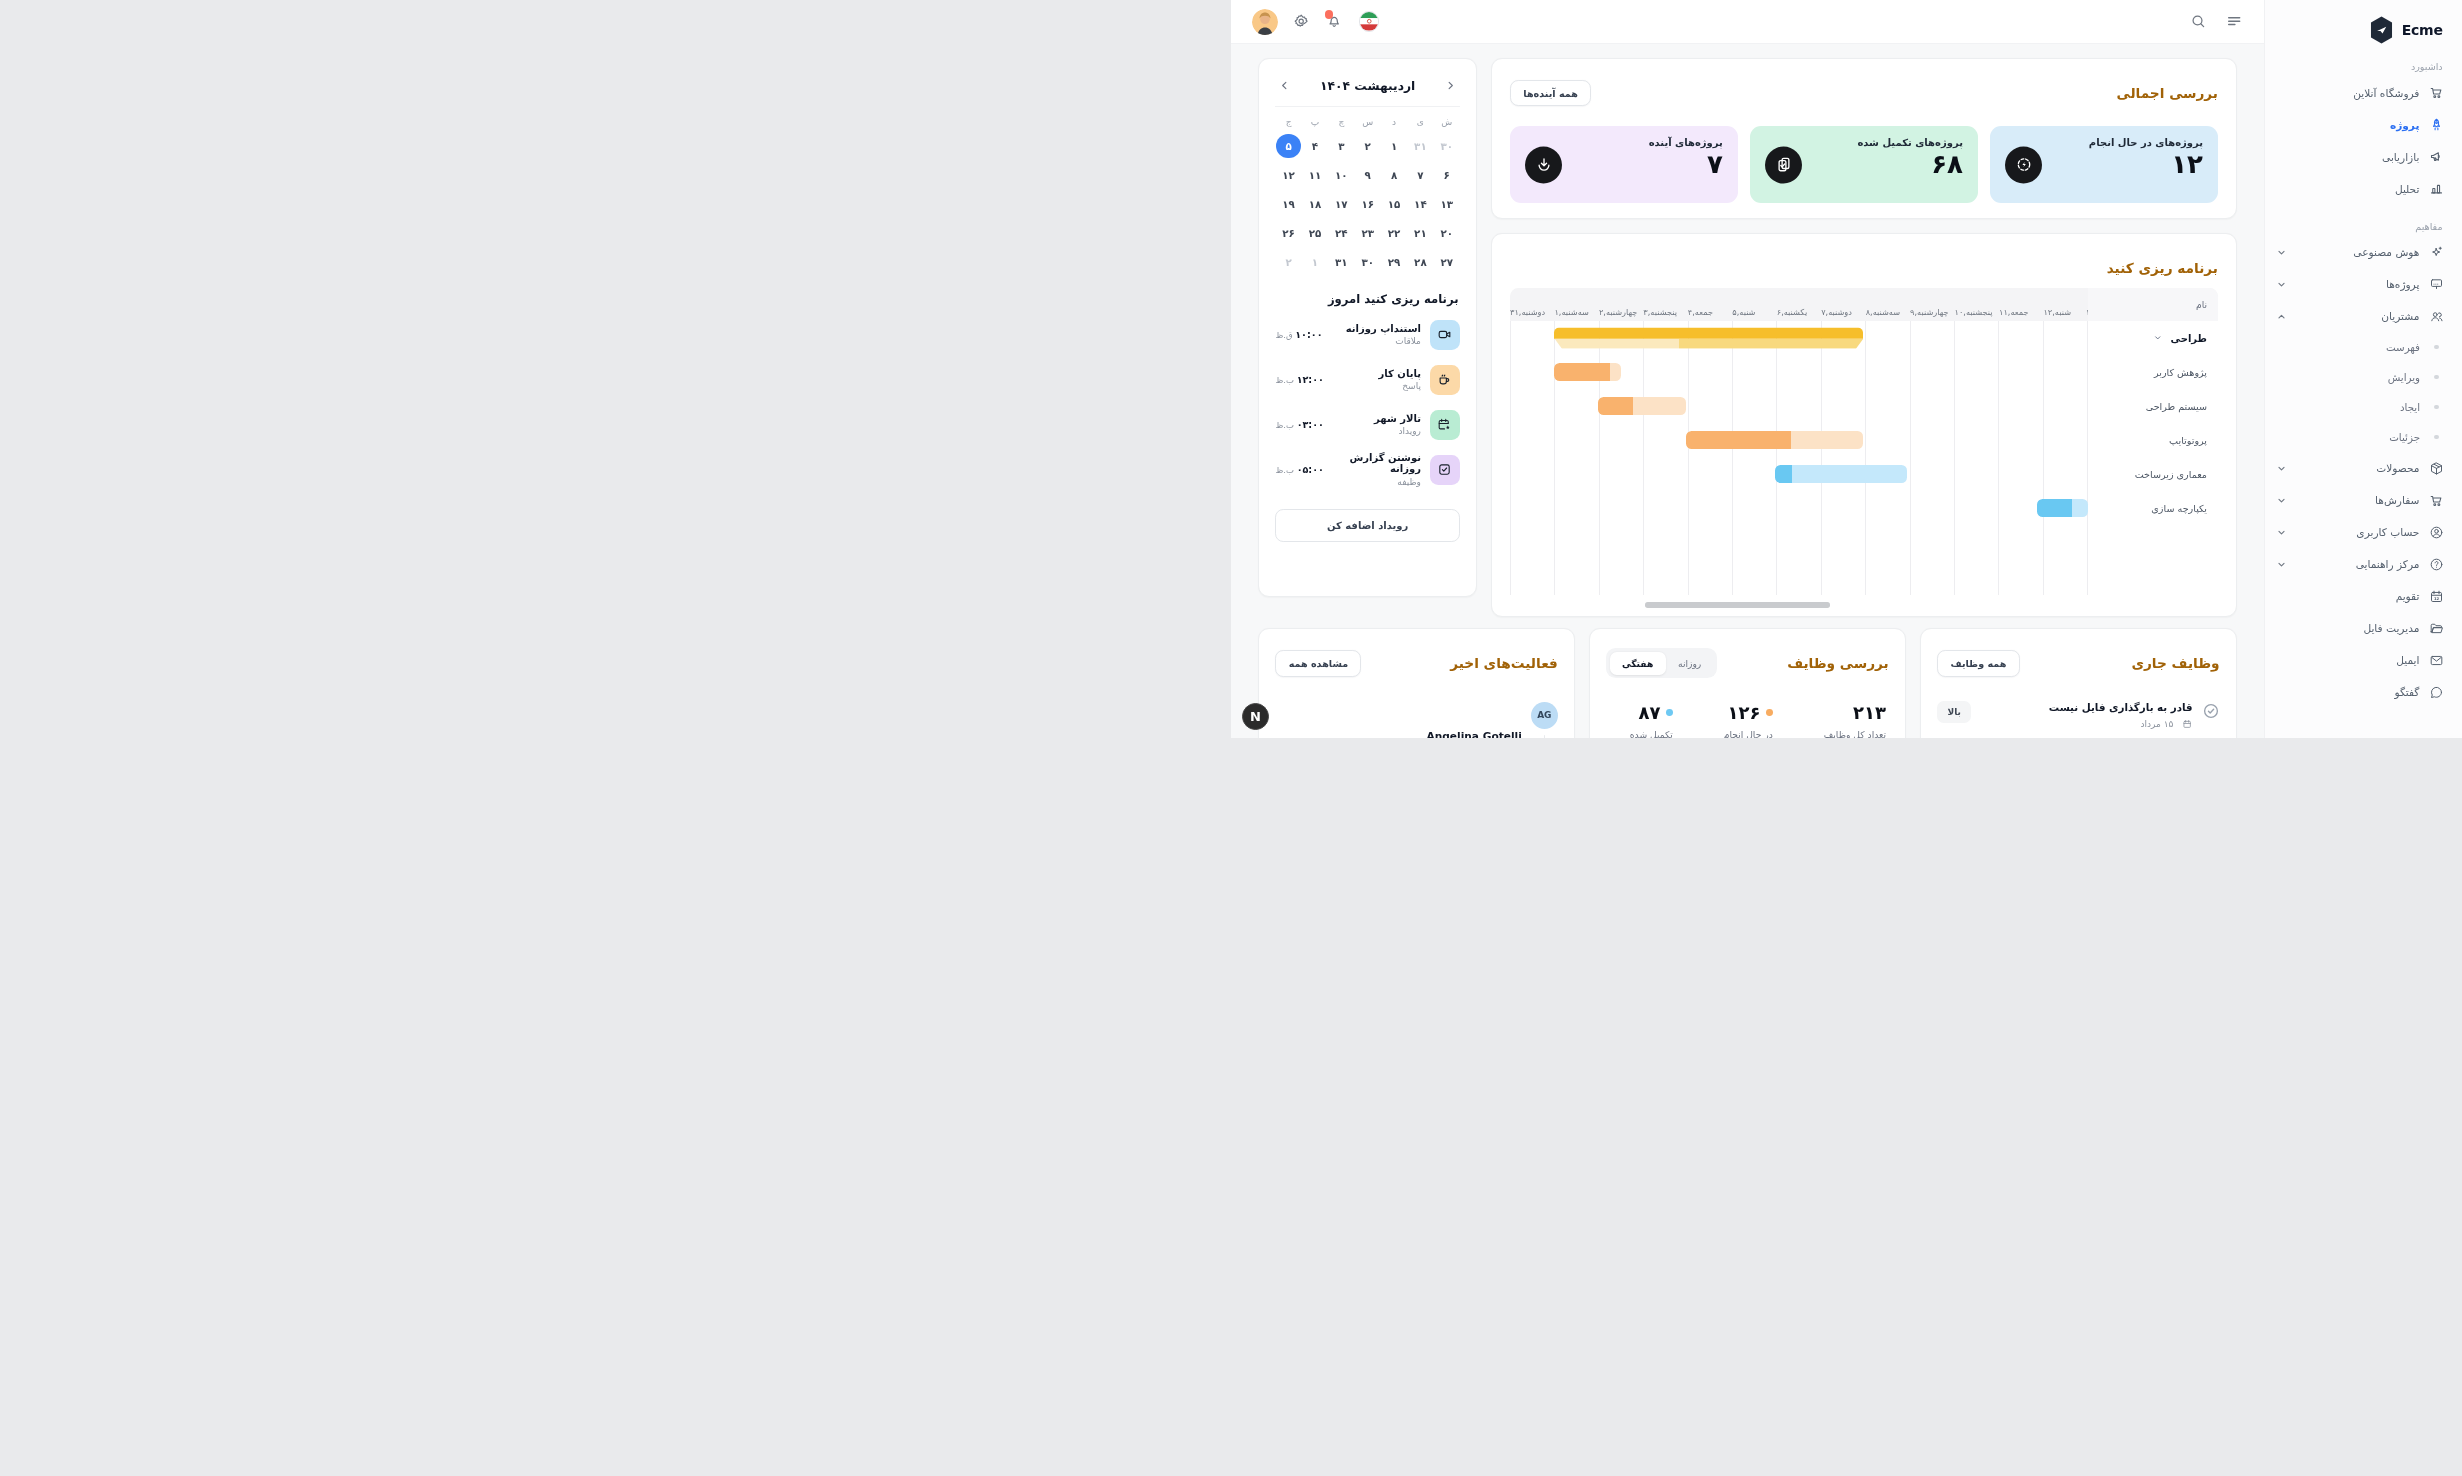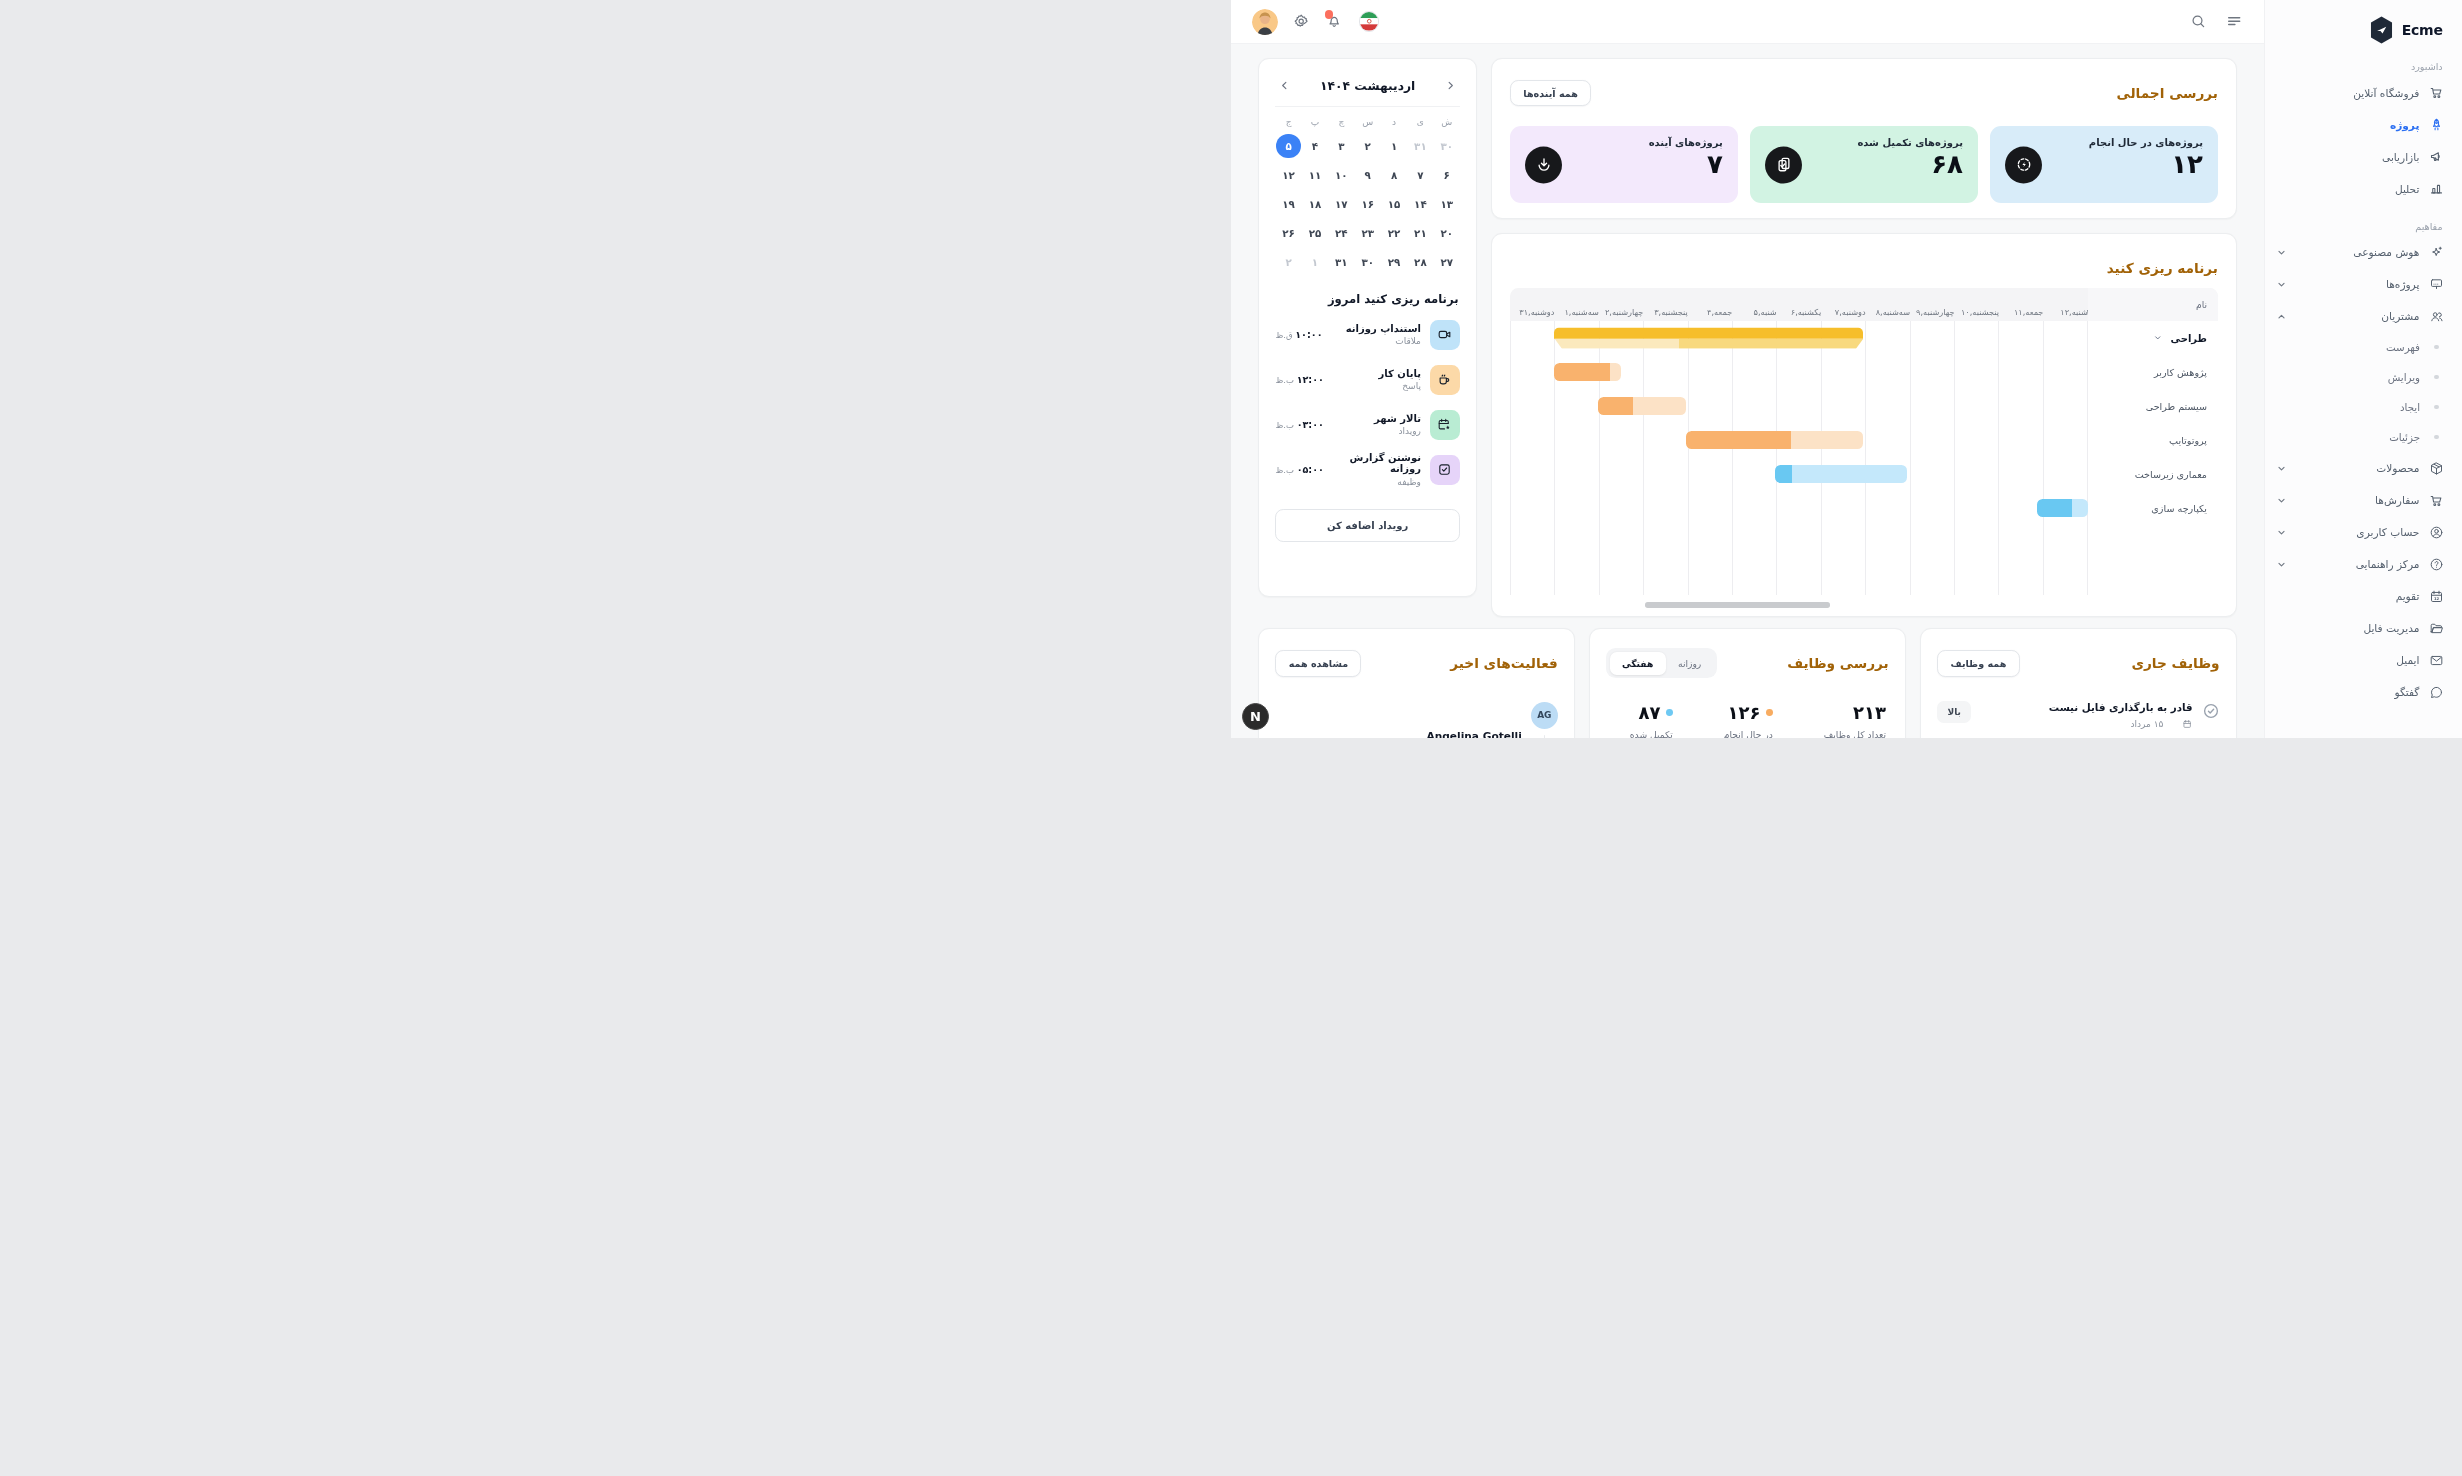--- a/index.html
+++ b/index.html
@@ -50,21 +50,21 @@
   .circ{position:absolute;left:15px;top:50%;transform:translateY(-50%);width:37px;height:37px;border-radius:50%;
         background:#17181b;display:flex;align-items:center;justify-content:center;color:#fff;}
   .circ svg{width:18px;height:18px;}
   
   .gantt-card{padding:15px 18px 20.5px;flex:1;position:relative;}
   .g-table{margin-top:12.3px;position:relative;}
   .g-head{display:flex;direction:rtl;height:33px;background:#f4f4f6;border-radius:8.2px 8.2px 0 0;overflow:hidden;}
   .g-name{width:130px;background:#f7f7f9;display:flex;align-items:center;padding-right:11px;
           font-size:9.2px;color:#6b7280;border-radius:0 8.2px 0 0;}
   .g-days{flex:1;direction:ltr;display:flex;align-items:flex-end;padding-bottom:4.8px;position:relative;overflow:hidden;}
-  .g-day{width:calc(100%/13);text-align:right;font-size:8.2px;color:#6f7680;white-space:nowrap;}
+  .g-day{width:calc(100%/13);text-align:left;font-size:8.2px;color:#6f7680;white-space:nowrap;}
   .g-partial{position:absolute;right:-2.1px;bottom:4.8px;font-size:8.2px;color:#6f7680;}
   .g-body{position:relative;height:274px;}
   .grid{position:absolute;top:0;bottom:0;left:0;right:130px;display:flex;direction:ltr;z-index:0;}
   .gc{flex:1;border-right:0.7px solid #ededf0;}
   .gc:first-child{border-left:0.7px solid #ededf0;}
   .g-row{display:flex;direction:rtl;height:34px;align-items:center;position:relative;z-index:1;}
   .g-lbl{width:130px;display:flex;align-items:center;gap:9px;padding-right:11px;font-size:9.6px;color:#4b5563;}
   .g-row.group .g-lbl{font-weight:700;color:#101828;font-size:10px;}
   .g-lbl .chev svg{width:7.5px;height:7.5px;color:#667085;}
   .g-track{flex:1;position:relative;height:100%;direction:ltr;}
@@ -107,21 +107,21 @@
   .ptime b{font-size:9.6px;color:#111827;}
   .add-btn{width:100%;height:33px;border:0.7px solid #e3e6ea;border-radius:8.2px;background:#fff;
            font-size:10px;font-weight:600;color:#374151;margin-top:12.3px;cursor:pointer;font-family:inherit;}
   
   .pad-card{padding:15px 16.4px;overflow:hidden;}
   .titem{display:flex;align-items:flex-start;gap:9px;margin-top:18px;}
   .tick{color:#98a1ad;display:flex;margin-top:1.4px;}
   .tick svg{width:18px;height:18px;}
   .tmain{display:flex;flex-direction:column;gap:6.2px;}
   .tt{font-size:10.3px;font-weight:700;color:#111827;}
-  .tdate{display:flex;gap:19px;align-items:center;color:#8a919c;font-size:9px;}
+  .tdate{display:flex;gap:9px;align-items:center;color:#8a919c;font-size:9px;}
   .tdate svg{width:10.3px;height:10.3px;}
   .tbadge{margin-inline-start:auto;background:#f4f5f6;border-radius:6.8px;padding:6.2px 10.3px;font-size:9px;font-weight:600;color:#3f4754;}
   .toggle{margin-inline-start:auto;background:#f3f4f6;border-radius:9.6px;padding:3.4px;display:flex;}
   .tg{padding:6.2px 12.3px;border-radius:6.8px;font-size:9.2px;color:#6b7280;cursor:pointer;}
   .tg.active{background:#fff;font-weight:700;color:#111827;box-shadow:0 0.7px 2.1px rgba(0,0,0,.08);}
   .stats{display:flex;gap:51px;margin-top:19px;padding-right:2.7px;}
   .sv{display:flex;align-items:center;gap:5.5px;font-size:18px;font-weight:800;color:#0b0f17;}
   .sdot{width:6.8px;height:6.8px;border-radius:50%;}
   .sl{margin-top:6.2px;font-size:9.2px;color:#6b7280;}
   .aitem{display:flex;gap:9px;margin-top:19px;}

